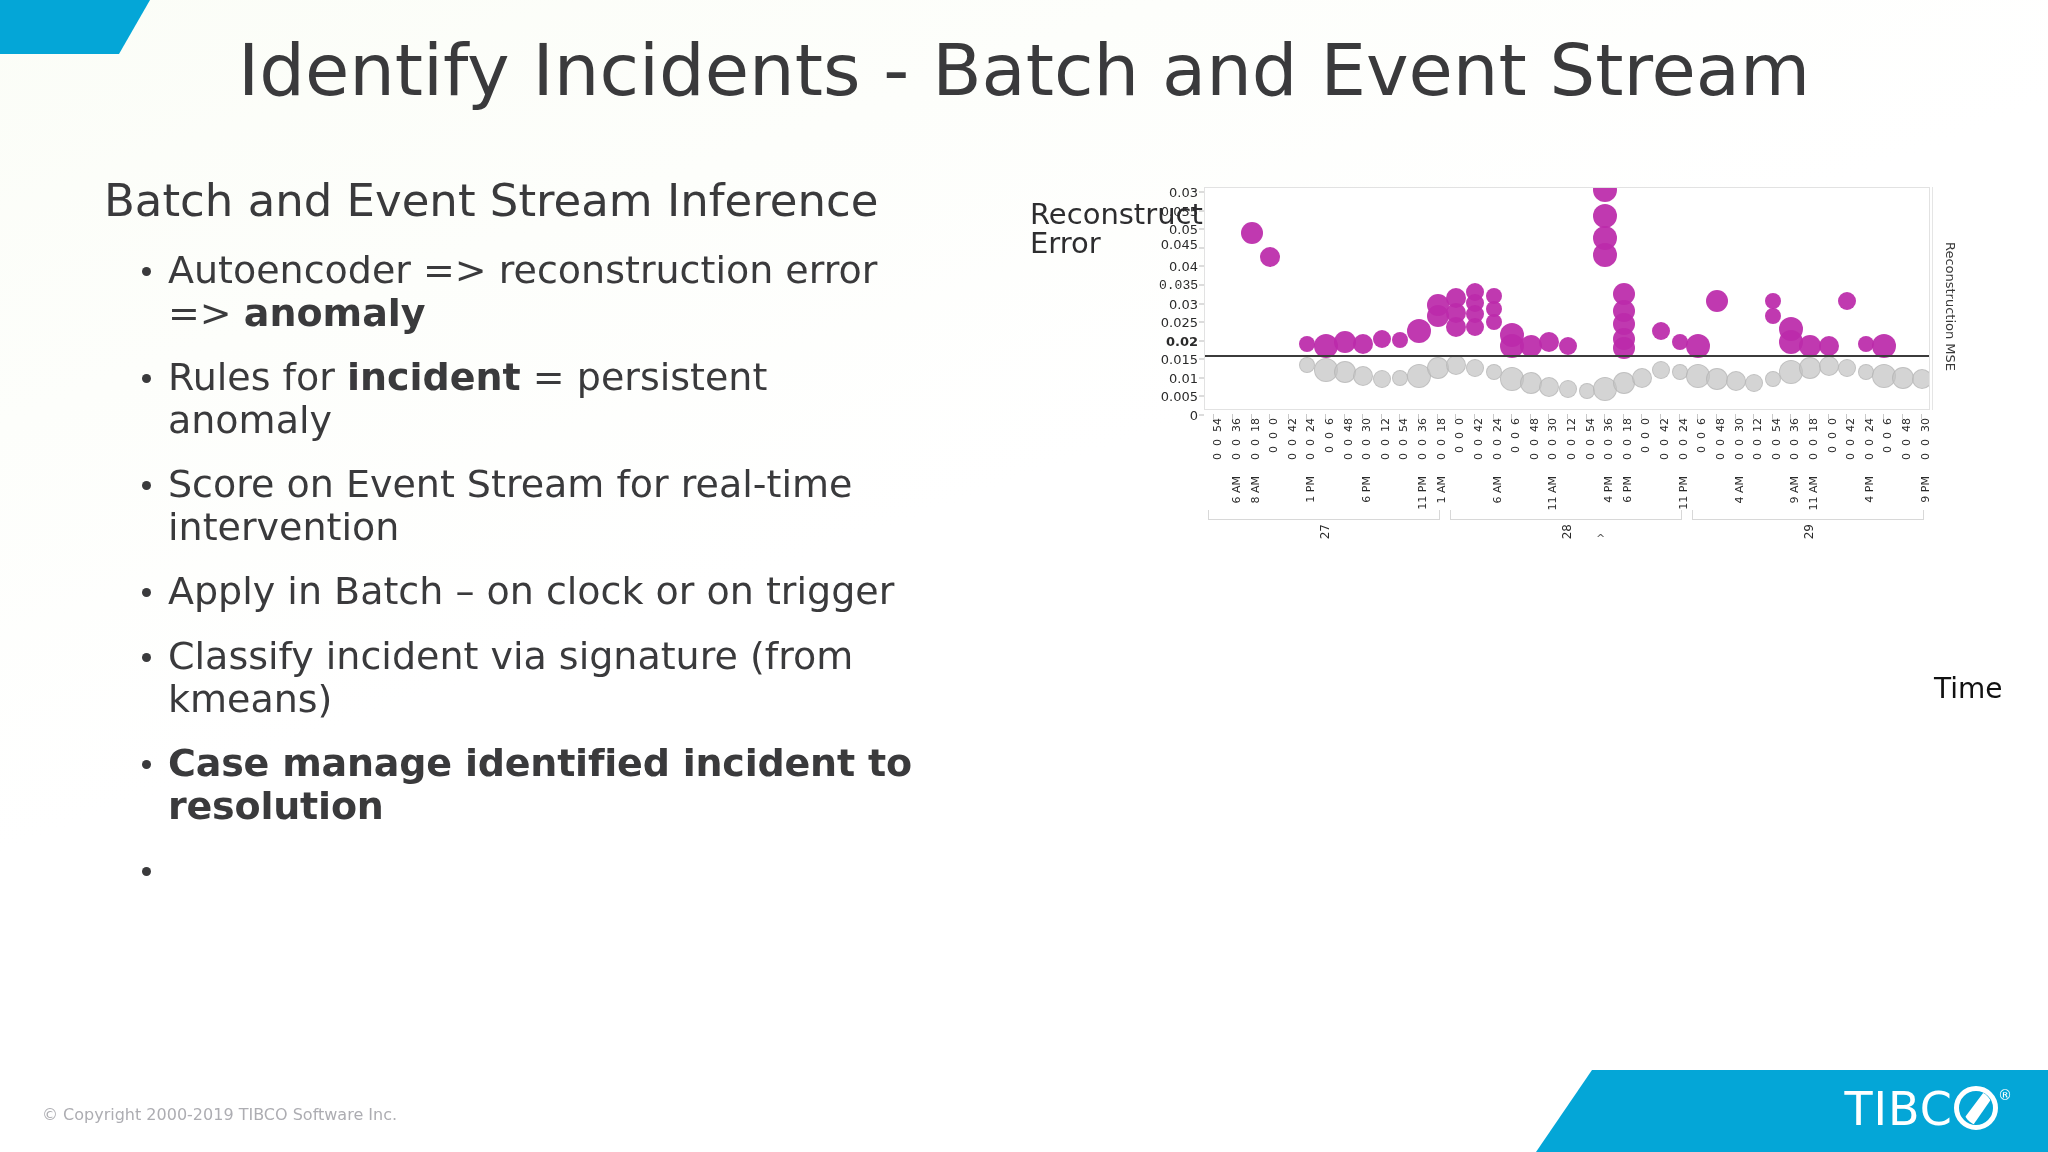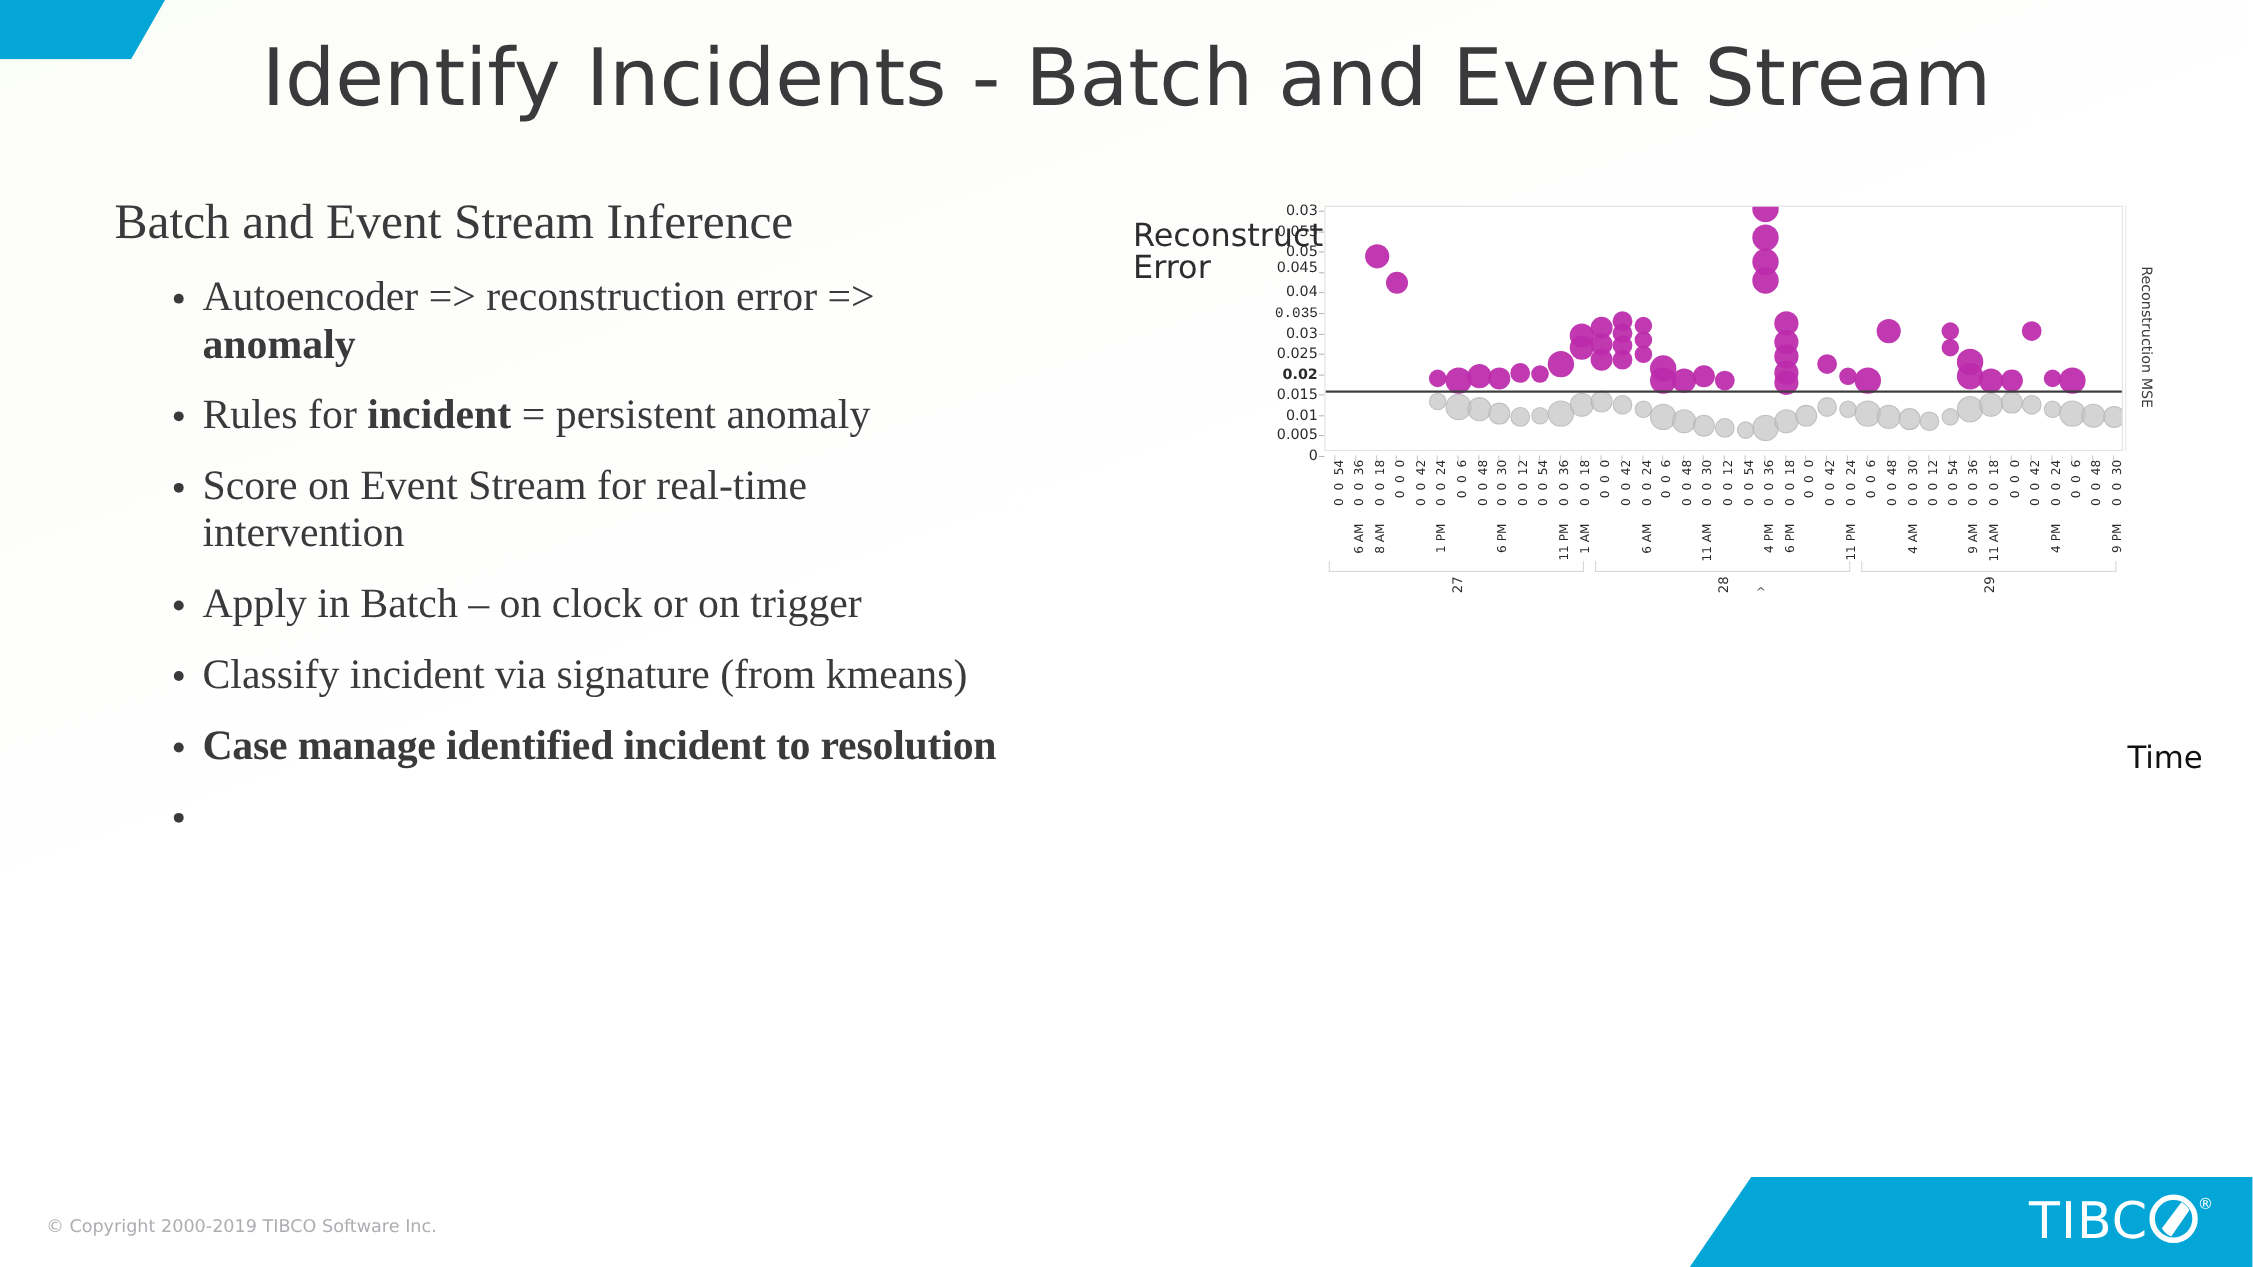--- a/index.html
+++ b/index.html
@@ -26,26 +26,26 @@
   
   .title {
     position: absolute; left: 0; top: 28px; width: 2048px;
     text-align: center;
     font-size: 72px; font-weight: 400;
     color: #3a3a3c; letter-spacing: 0px;
     white-space: nowrap;
   }
 
   
-  .body-col { position: absolute; left: 104px; top: 175px; width: 830px; font-family: Liberation Serif, serif; }
+  .body-col { position: absolute; left: 104px; top: 175px; width: 830px; }
   .subhead {
     font-size: 45px; font-weight: 400; color: #3a3a3c;
     line-height: 1.16; margin-bottom: 22px;
   }
-  ul.bullets { list-style: none; margin: 16px; padding: 0; }
+  ul.bullets { list-style: none; margin: 0; padding: 0; }
   ul.bullets > li {
     position: relative;
     padding-left: 64px;
     margin-bottom: 22px;
     font-size: 38px; line-height: 1.12; color: #3a3a3c;
   }
   ul.bullets > li .dot {
     position: absolute; left: 38px; top: 0.47em;
     width: 9px; height: 9px; border-radius: 50%;
     background: #3a3a3c;

